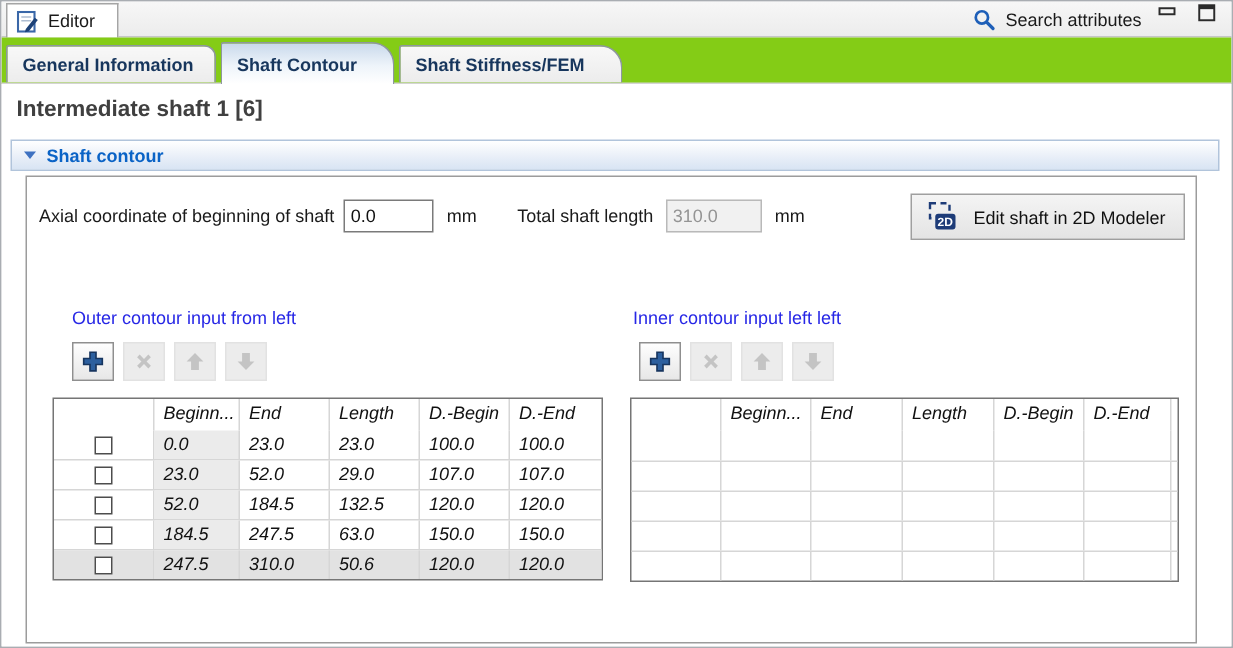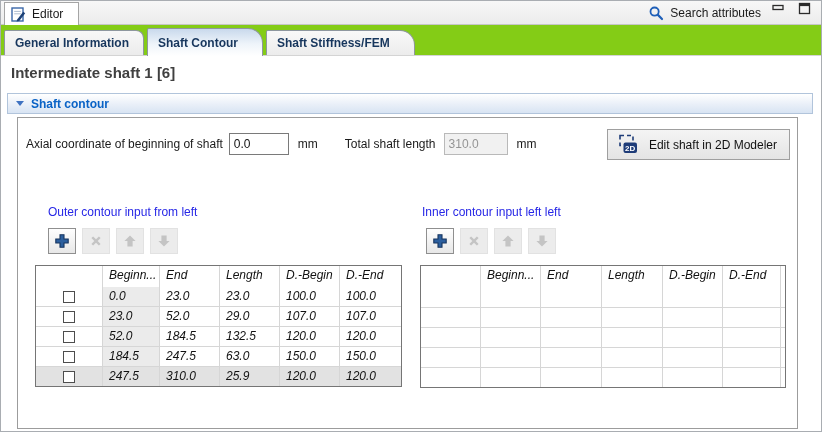--- a/index.html
+++ b/index.html
@@ -245,21 +245,21 @@
             <div class="tcell">63.0</div>
             <div class="tcell">150.0</div>
             <div class="tcell">150.0</div>
           </div>
           <div class="trow data selected">
             <div class="tcell cbcell">
               <span class="cb"></span>
             </div>
             <div class="tcell hl">247.5</div>
             <div class="tcell">310.0</div>
-            <div class="tcell">25.9</div>
+            <div class="tcell">50.6</div>
             <div class="tcell">120.0</div>
             <div class="tcell">120.0</div>
           </div>
         </div>
       <div class="tbl inner" style="left:402px;width:366px;">
           <div class="trow header">
             <div class="tcell"></div>
             <div class="tcell">Beginn...</div>
             <div class="tcell">End</div>
             <div class="tcell">Length</div>

